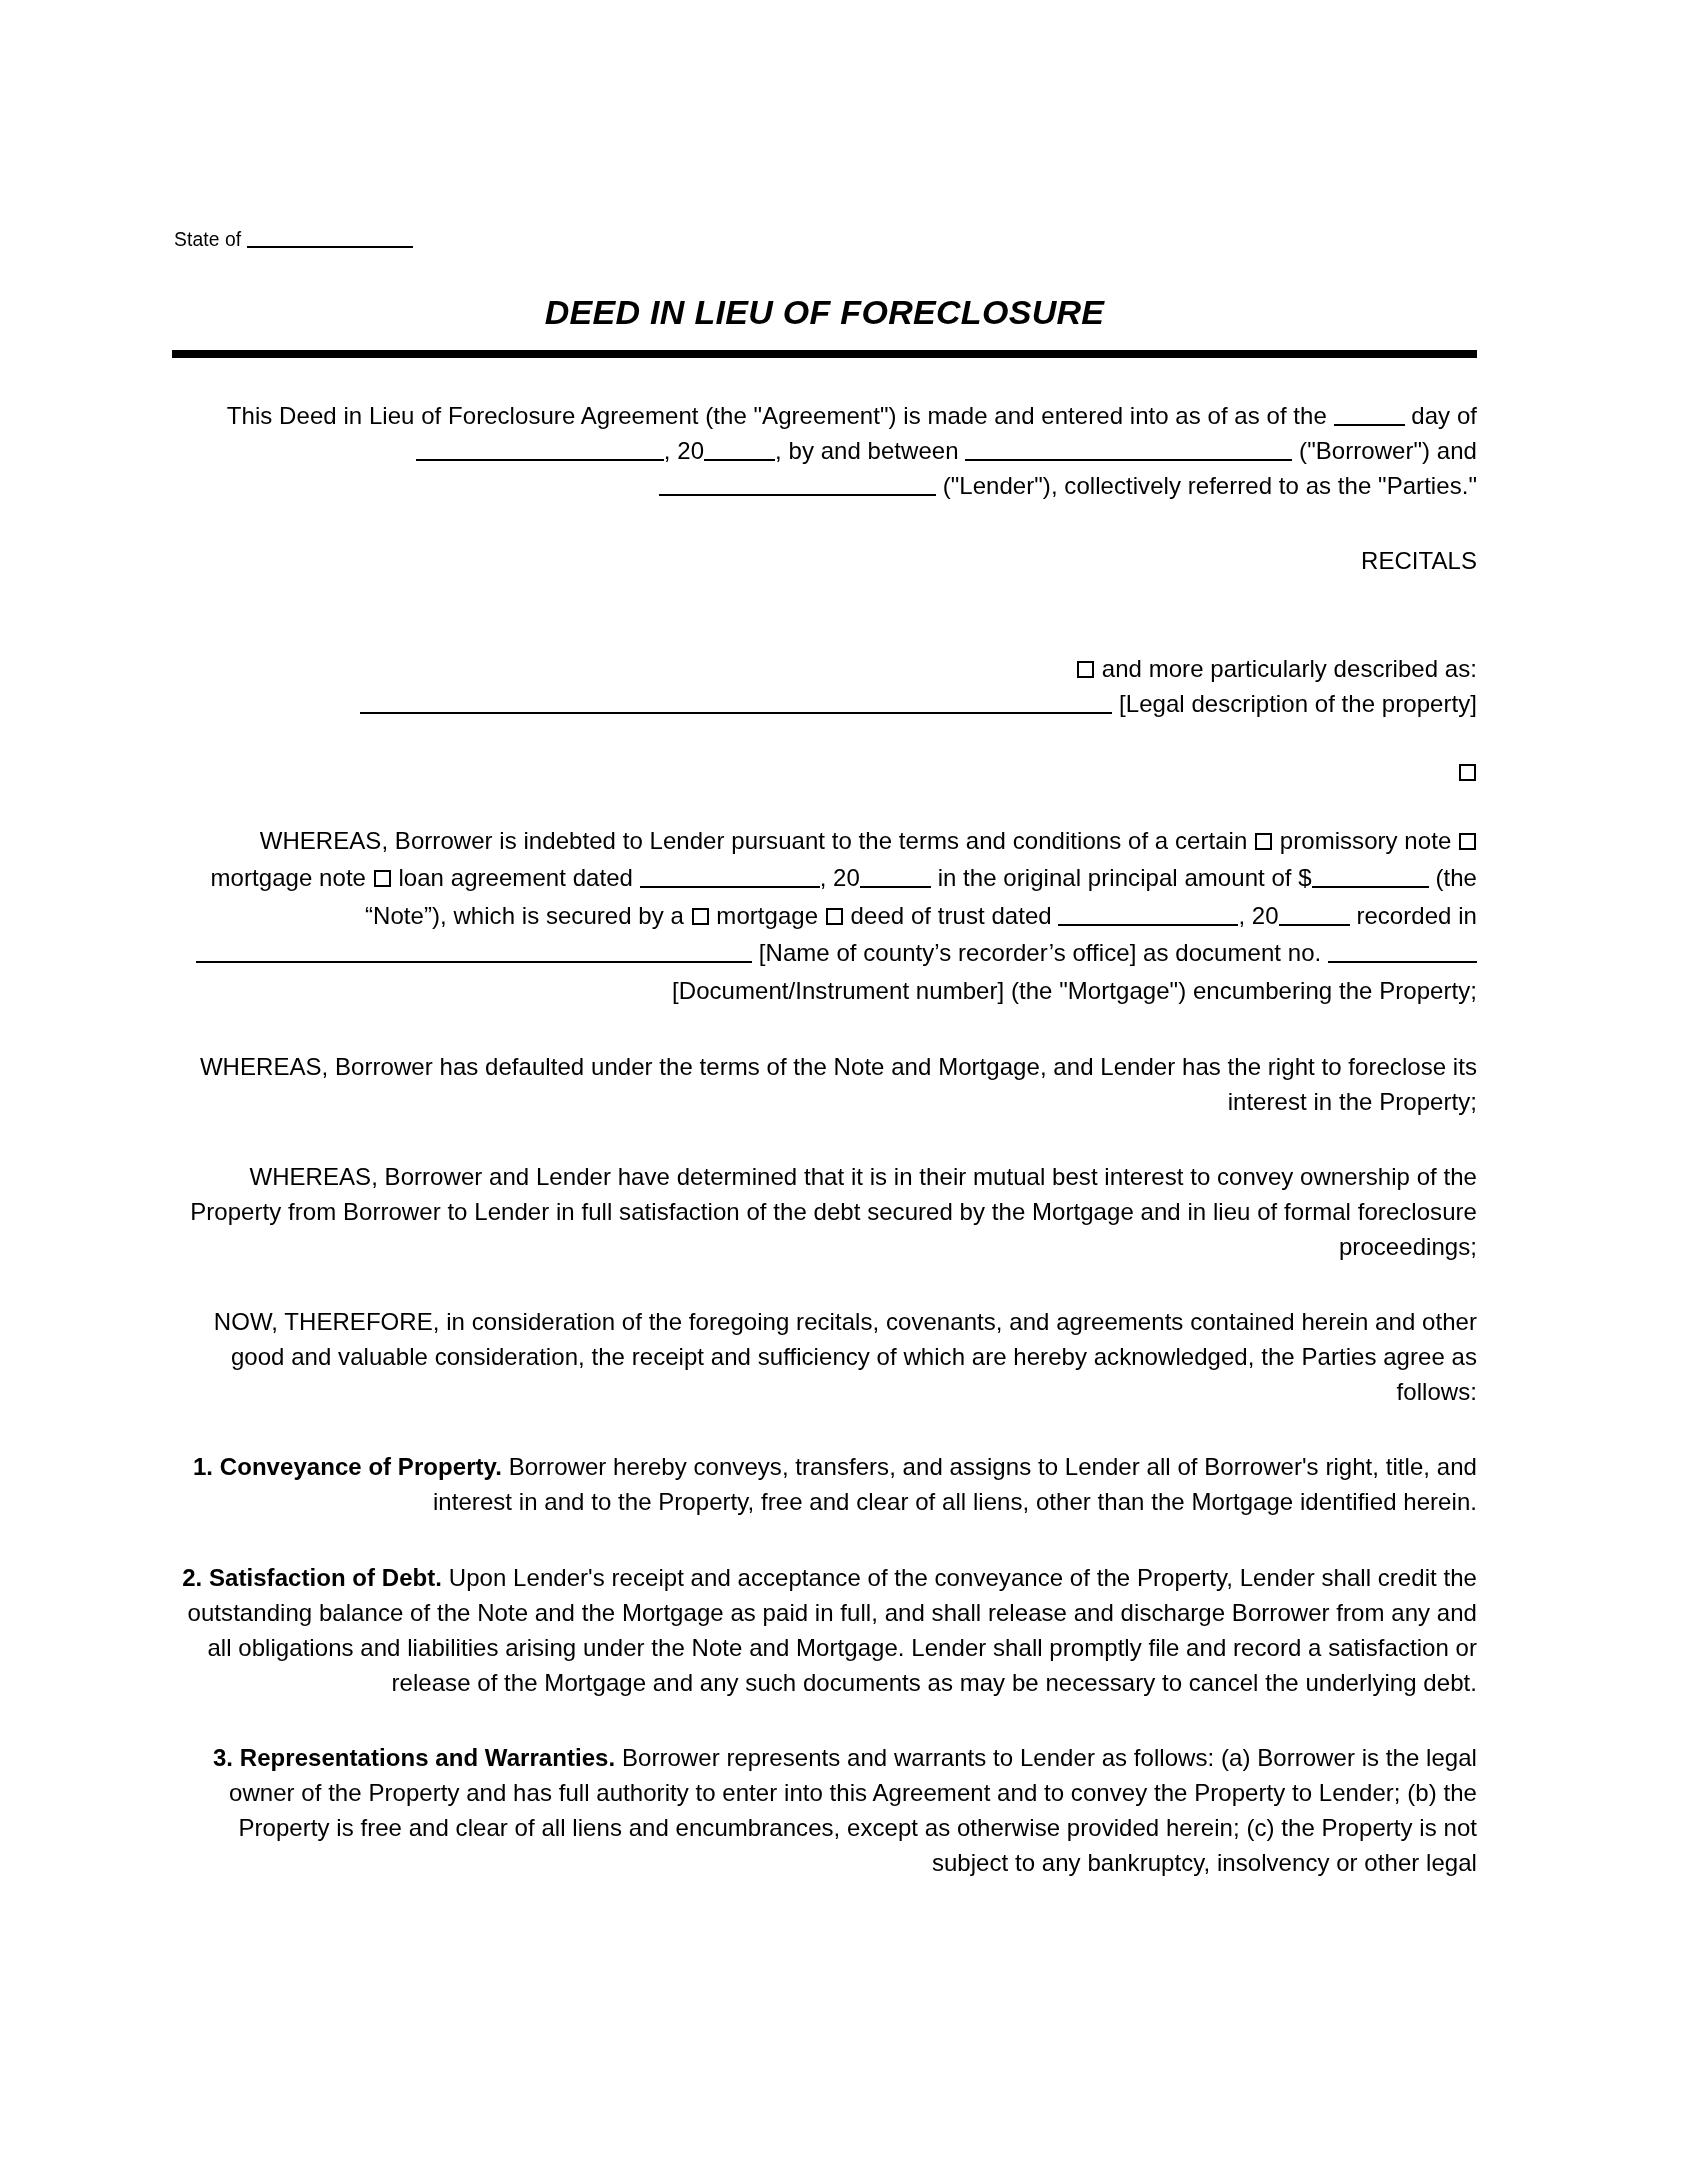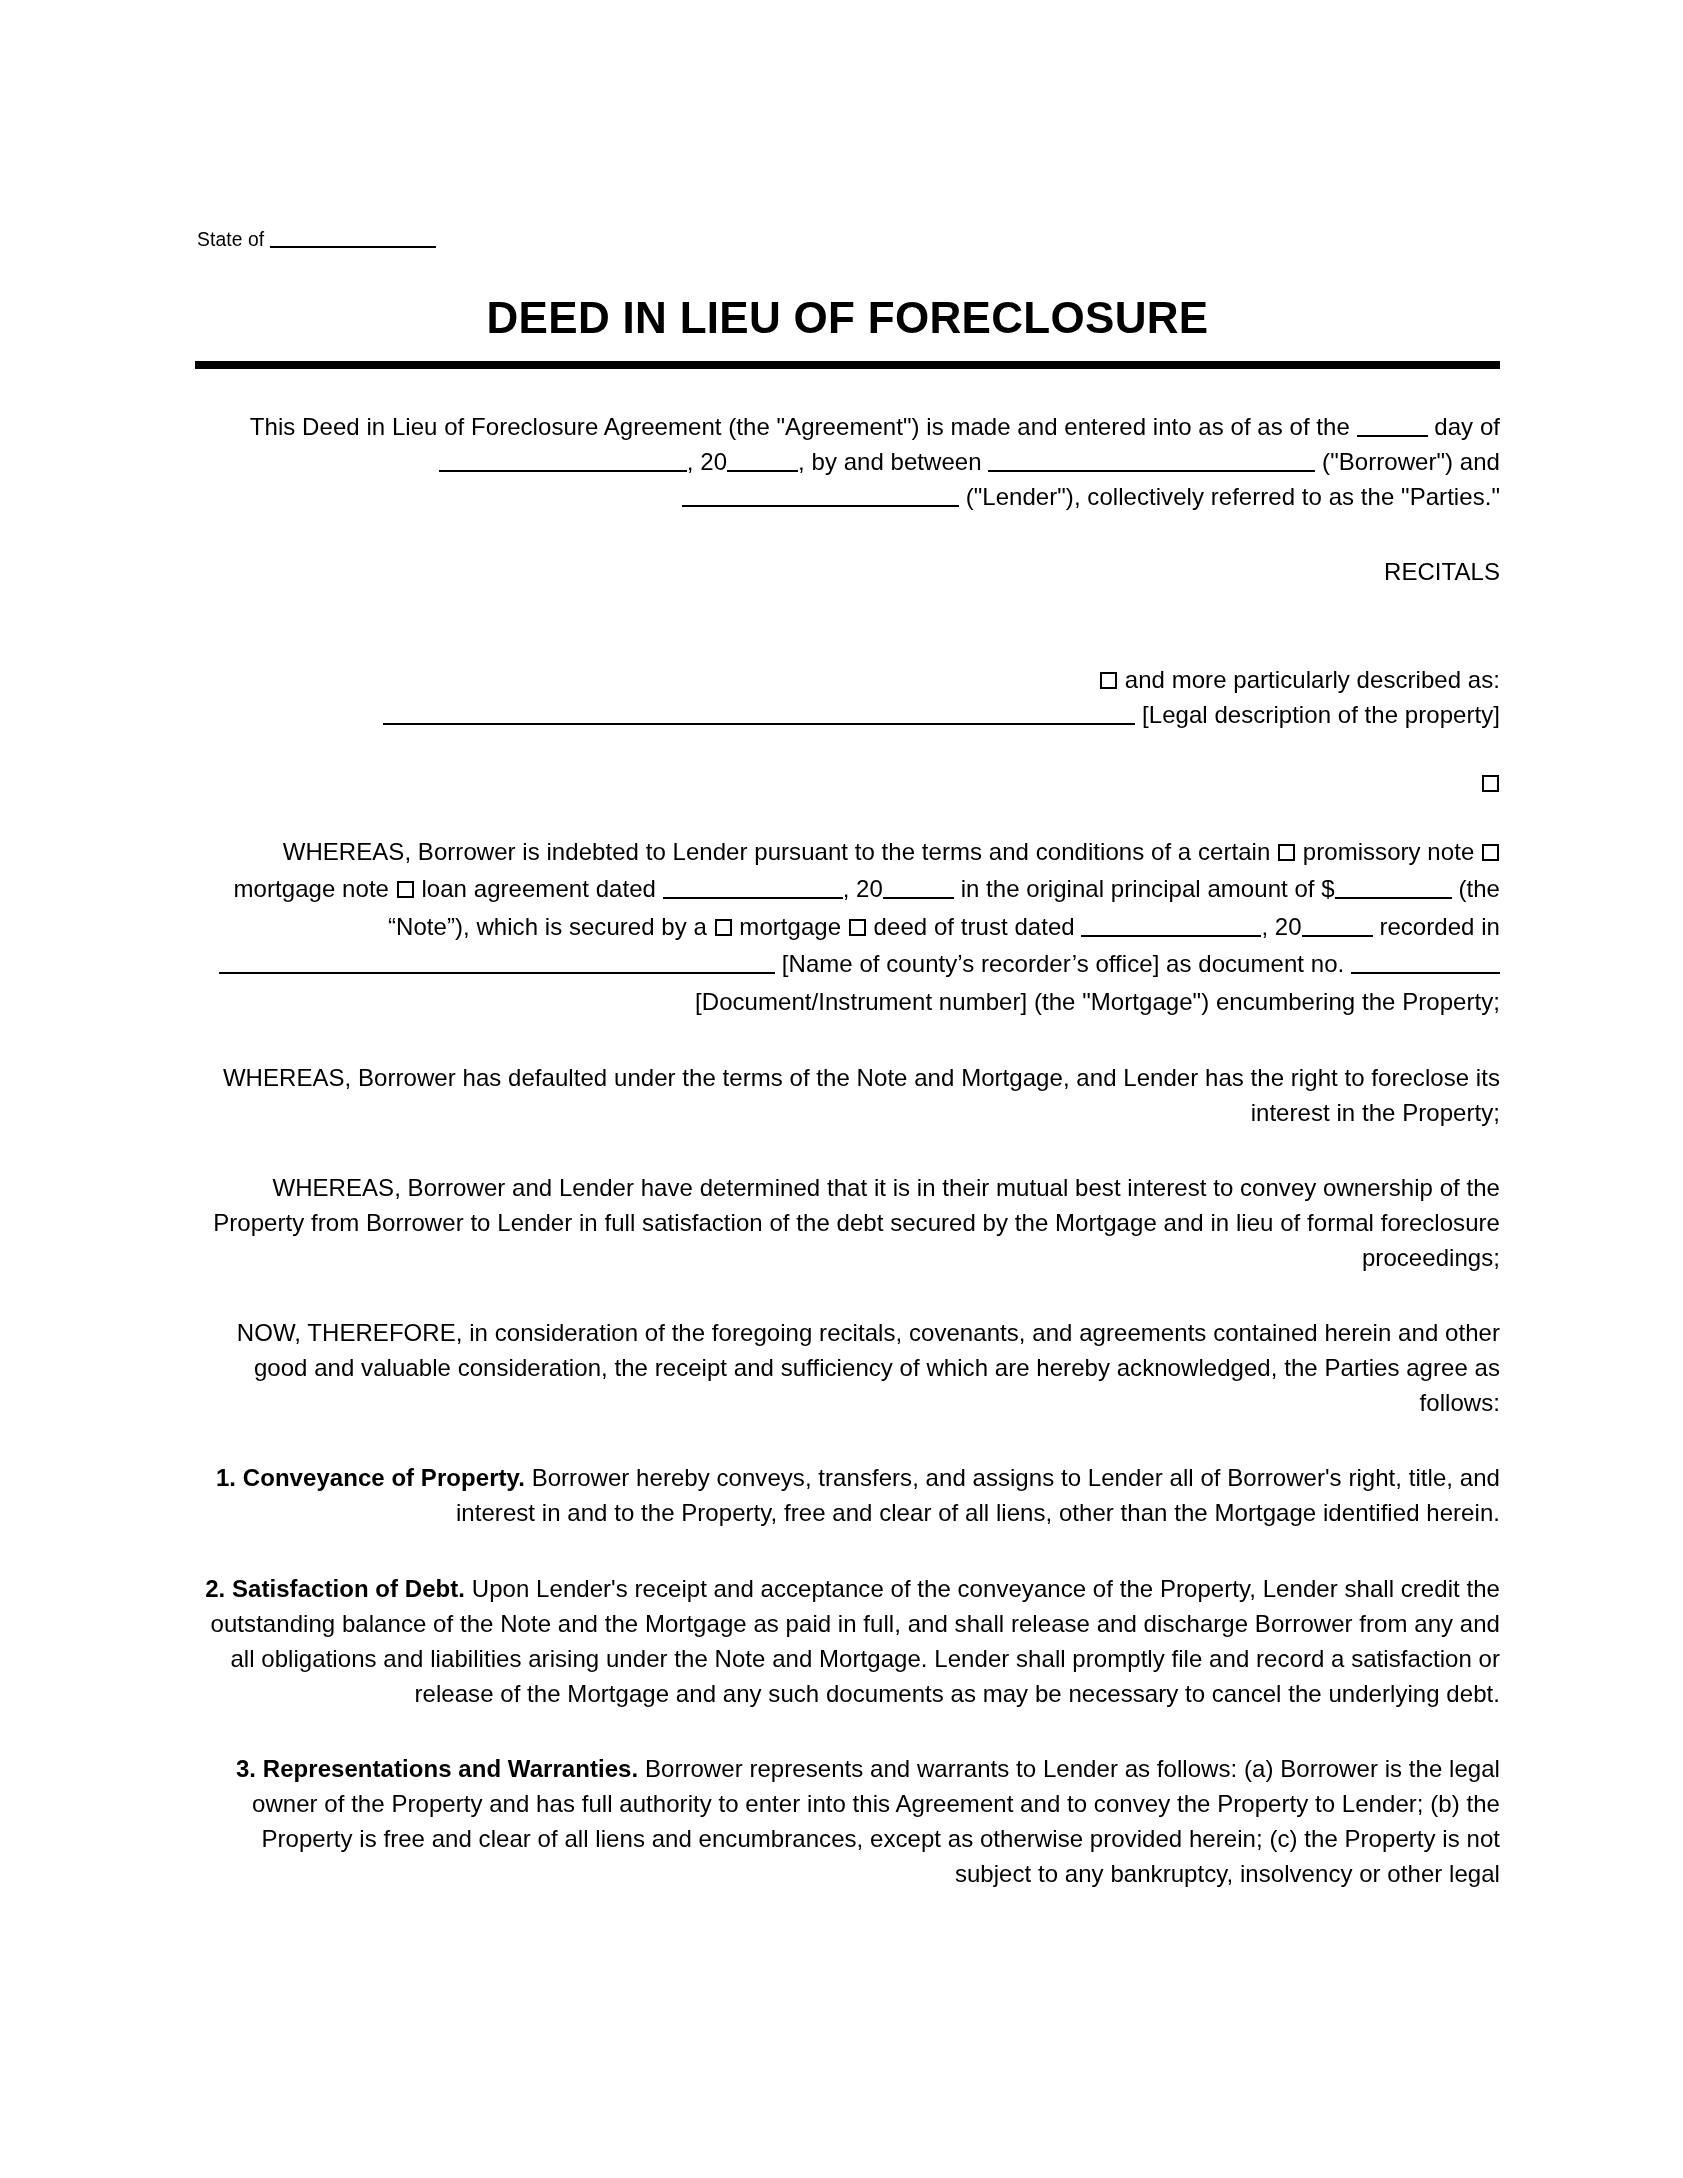--- a/index.html
+++ b/index.html
@@ -15,46 +15,47 @@
   }
   .page {
     position: relative;
     width: 1683px;
     height: 2178px;
     background: #ffffff;
     box-sizing: border-box;
   }
   .content {
     position: absolute;
-    left: 195px;
+    left: 172px;
     top: 226px;
     width: 1305px;
   }
   .state-line {
     font-size: 19.3px;
     line-height: 1.2;
     letter-spacing: 0.1px;
     margin: 0 0 0 2px;
     white-space: nowrap;
   }
   .blank {
     display: inline-block;
     border-bottom: 2px solid #000;
     vertical-align: baseline;
     height: 1.05em;
     margin-bottom: -2px;
   }
   .b-state  { width: 166px; }
   .doc-title {
     text-align: center;
-    font-size: 44px;
+    font-size: 34px;
     font-weight: bold;
     letter-spacing: 0.3px;
     margin: 43px 0 0 0;
     line-height: 1.1;
+    font-style: italic;
   }
   .title-rule {
     margin-top: 18px;
     height: 8px;
     background: #000;
     width: 100%;
   }
   p.para {
     font-size: 24px;
     line-height: 1.46;

